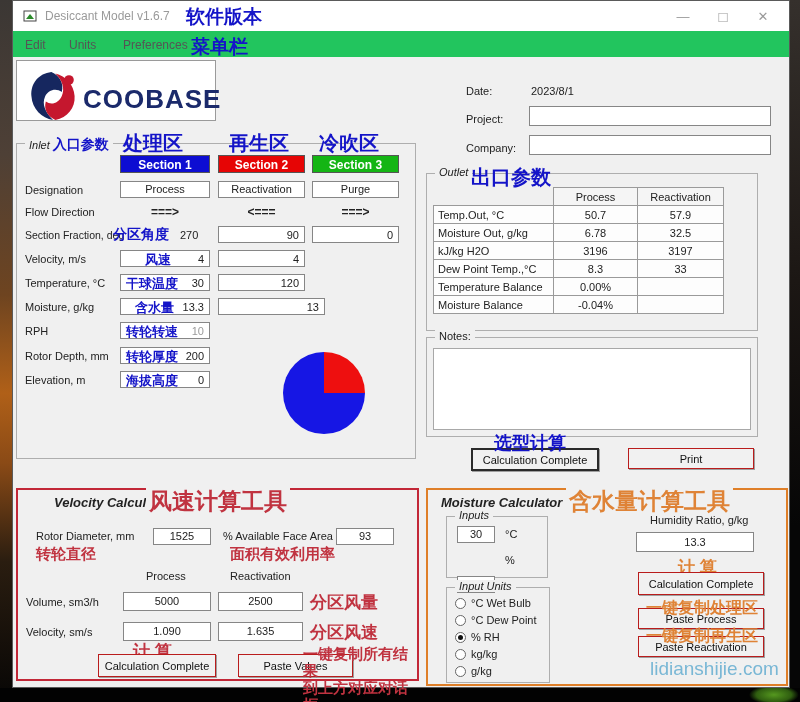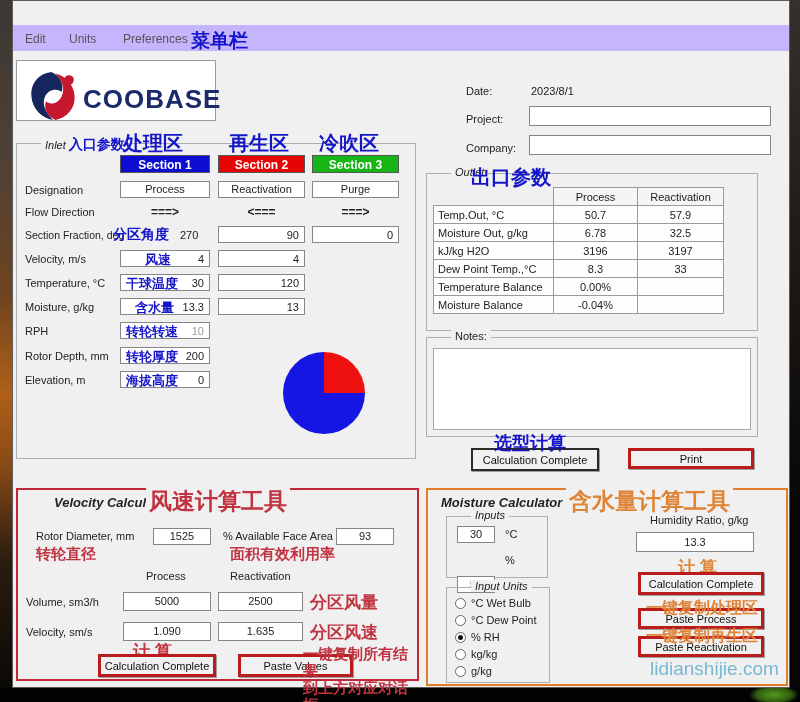--- a/index.html
+++ b/index.html
@@ -14,45 +14,45 @@
   #desk-right { position:absolute; left:790px; top:0; width:10px; height:702px;
     background:linear-gradient(180deg,#35302c 0%,#1c1714 40%,#060606 75%); }
   #desk-bottom { position:absolute; left:0; top:688px; width:800px; height:14px; background:#020202; }
   #desk-plant { position:absolute; left:742px; top:684px; width:58px; height:18px;
     background:radial-gradient(ellipse 55% 70% at 55% 60%, #55981f 0%, #2f5d10 55%, rgba(0,0,0,0) 78%); }
 
   
   #window { position:absolute; left:12px; top:0; width:778px; height:688px;
     background:#f0f0f0; border:1px solid #5a5a5a; }
   #titlebar { position:absolute; left:0; top:0; width:100%; height:30px; background:#ffffff; }
-  #menubar  { position:absolute; left:0; top:24px; width:100%; height:26px; background:#c4b5fd; }
+  #menubar  { position:absolute; left:0; top:30px; width:100%; height:26px; background:#22c55e; }
   .title-text { font-size:12px; color:#9a9a9a; }
   .menu-item { font-size:12px; color:#555; }
   .winbtn { width:40px; height:26px; display:flex; align-items:center; justify-content:center;
     color:#9a9a9a; font-size:13px; }
 
   
   .ann-blue   { color:#1414c8; font-weight:bold; }
   .ann-red    { color:#c03340; font-weight:bold; }
   .ann-orange { color:#df8336; font-weight:bold; }
 
   
   .grp { position:absolute; border:1px solid #aeaeae; }
-  .glabel { position:absolute; top:-8px; left:24px; background:#f0f0f0; padding:0 4px;
+  .glabel { position:absolute; top:-8px; left:8px; background:#f0f0f0; padding:0 4px;
     font-size:11px; font-style:italic; color:#222; white-space:nowrap; }
   .lbl { position:absolute; font-size:11px; color:#222; white-space:nowrap; }
   .ifield { position:absolute; height:17px; background:#fff; border:1px solid #868686; }
   .ifield .num { position:absolute; right:5px; top:2px; font-size:11px; color:#222; }
   .ifield .num.dim { color:#9a9a9a; }
   .ifield .cn  { position:absolute; left:5px; top:0px; font-size:13px; }
   .ifield.center { text-align:center; font-size:11px; line-height:15px; color:#222; }
   .sec-hdr { position:absolute; height:18px; color:#fff; font-weight:bold; font-size:12px;
     text-align:center; line-height:18px; border:1px solid #555; }
   .arrow { position:absolute; font-size:12px; font-weight:bold; color:#222; text-align:center; }
-  .btn { position:absolute; background:#f1f1f1; border:3px solid #b91c1c;
+  .btn { position:absolute; background:#f1f1f1; border:1px solid #b91c1c;
     box-shadow:1px 1px 0 #9f9f9f; font-size:11px; color:#111;
     display:flex; align-items:center; justify-content:center; }
   .btn.primary { border:2px solid #2a2a2a; }
   .radio { width:11px; height:11px; border-radius:50%; border:1px solid #666; background:#fff;
     display:inline-block; position:relative; flex:none; }
   .radio.checked::after { content:""; position:absolute; left:2px; top:2px; width:5px; height:5px;
     border-radius:50%; background:#111; }
   .radio-row { position:absolute; display:flex; align-items:center; gap:5px; font-size:11px; color:#222; }
 
   
@@ -70,20 +70,41 @@
 </head>
 <body>
 
 <div id="desk-left"></div>
 <div id="desk-right"></div>
 <div id="desk-bottom"></div>
 <div id="desk-plant"></div>
 
 <div id="window">
 
+  <div id="titlebar">
+    <span class="abs" style="left:10px; top:8px;">
+      <svg width="14" height="14">
+          <rect x="1" y="2" width="12" height="10" fill="#fff" stroke="#444"></rect>
+          <path d="M3 10 L7 5 L11 10 Z" fill="#2a8a2a"></path>
+        </svg>
+    </span>
+    <span class="abs title-text" style="left:32px; top:8px;">Desiccant Model v1.6.7</span>
+    <span class="abs ann-blue" style="left:173px; top:3px; font-size:19px;">软件版本</span>
+    <div class="abs" style="right:6px; top:2px; display:flex;">
+      <div class="winbtn">
+          <span>—</span>
+        </div>
+      <div class="winbtn">
+          <span style="font-size:15px;">□</span>
+        </div>
+      <div class="winbtn">
+          <span>✕</span>
+        </div>
+    </div>
+  </div>
 
   <div id="menubar">
     <span class="abs menu-item" style="left:12px; top:7px;">Edit</span>
     <span class="abs menu-item" style="left:56px; top:7px;">Units</span>
     <span class="abs menu-item" style="left:110px; top:7px;">Preferences</span>
     <span class="abs ann-blue" style="left:178px; top:3px; font-size:19px;">菜单栏</span>
   </div>
 
   <div class="abs" style="left:3px; top:59px; width:200px; height:61px; background:#fff; border:1px solid #9a9a9a;">
     <span class="abs" style="left:12px; top:9px;">
@@ -153,21 +174,21 @@
       </div>
     <div class="ifield" style="left:201px; top:130px; width:87px;">
         <span class="num">120</span>
       </div>
 
     <span class="lbl" style="left:8px; top:157px;">Moisture, g/kg</span>
     <div class="ifield" style="left:103px; top:154px; width:90px;">
         <span class="cn ann-blue" style="left:14px;">含水量</span>
         <span class="num">13.3</span>
       </div>
-    <div class="ifield" style="left:201px; top:154px; width:87px;">
+    <div class="ifield" style="left:201px; top:154px; width:107px;">
         <span class="num">13</span>
       </div>
 
     <span class="lbl" style="left:8px; top:181px;">RPH</span>
     <div class="ifield" style="left:103px; top:178px; width:90px;padding-left:27px;">
         <span class="cn ann-blue">转轮转速</span>
         <span class="num dim">10</span>
       </div>
 
     <span class="lbl" style="left:8px; top:206px;">Rotor Depth, mm</span>

